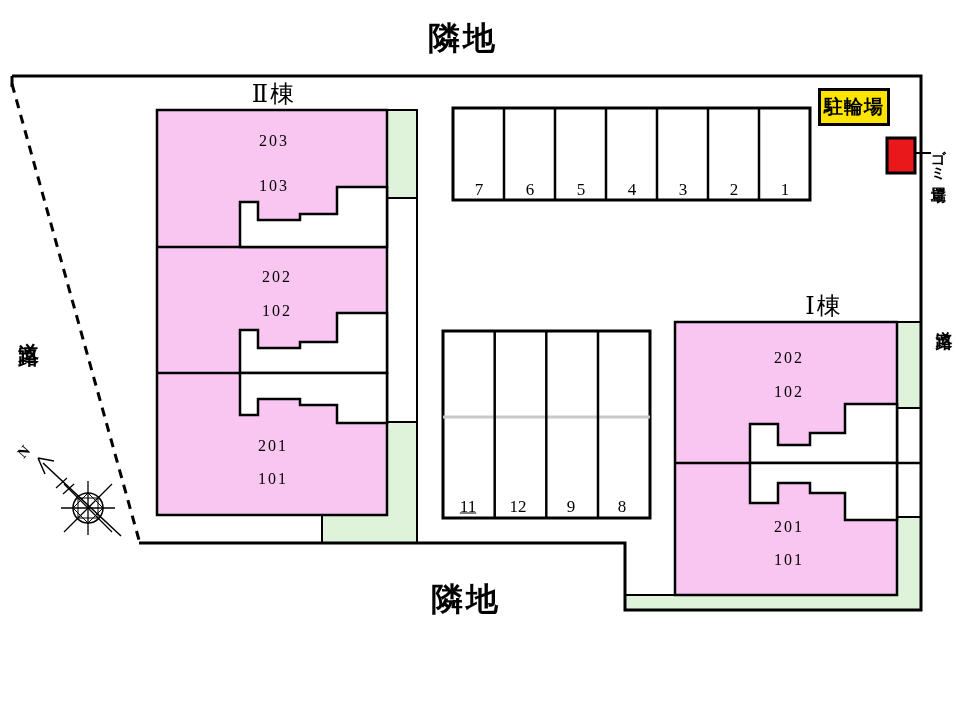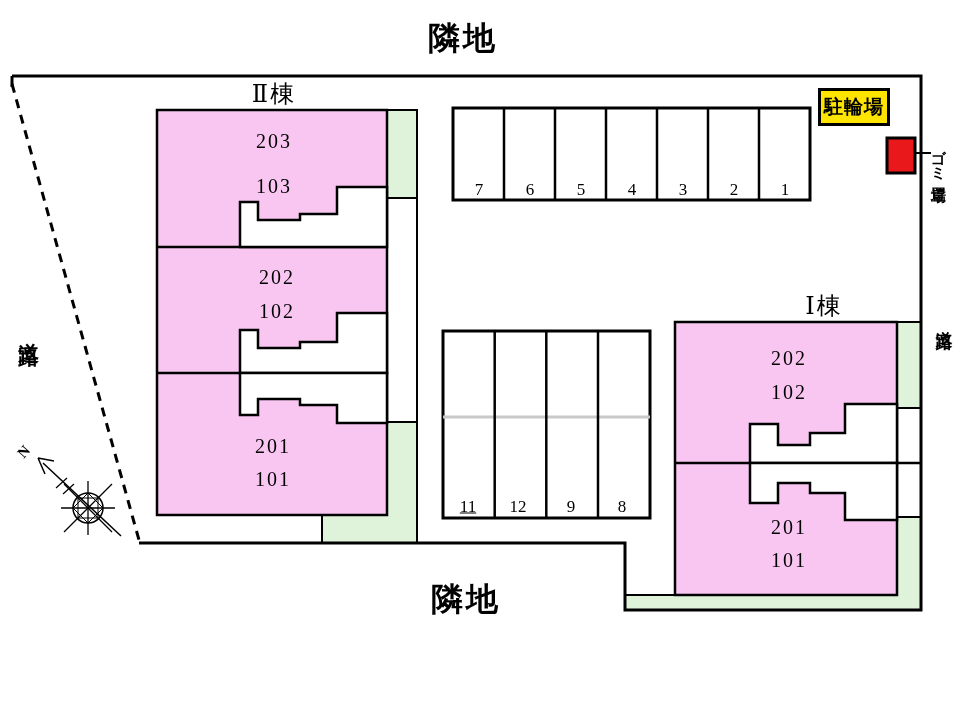--- a/index.html
+++ b/index.html
@@ -14,21 +14,21 @@
   #plan svg{position:absolute;left:0;top:0;}
   .lbl{
     position:absolute;
     transform:translate(-50%,-50%);
     white-space:nowrap;
     line-height:1;
     color:#000;
   }
   .jp-big{font-size:32px;font-weight:bold;letter-spacing:3px;}
   .bldg-name{font-size:24px;font-weight:normal;letter-spacing:2px;}
-  .unit-num{font-size:20px;letter-spacing:2px;}
+  .unit-num{font-size:16px;letter-spacing:2px;}
   .stall-num{font-size:17px;}
   .vtext{
     writing-mode:vertical-rl;
     text-orientation:upright;
     font-weight:bold;
   }
   .road-l{font-size:21px;letter-spacing:3px;}
   .road-r{font-size:17px;letter-spacing:2px;}
   .gomi{font-size:15px;letter-spacing:1px;}
   .bike-box{

